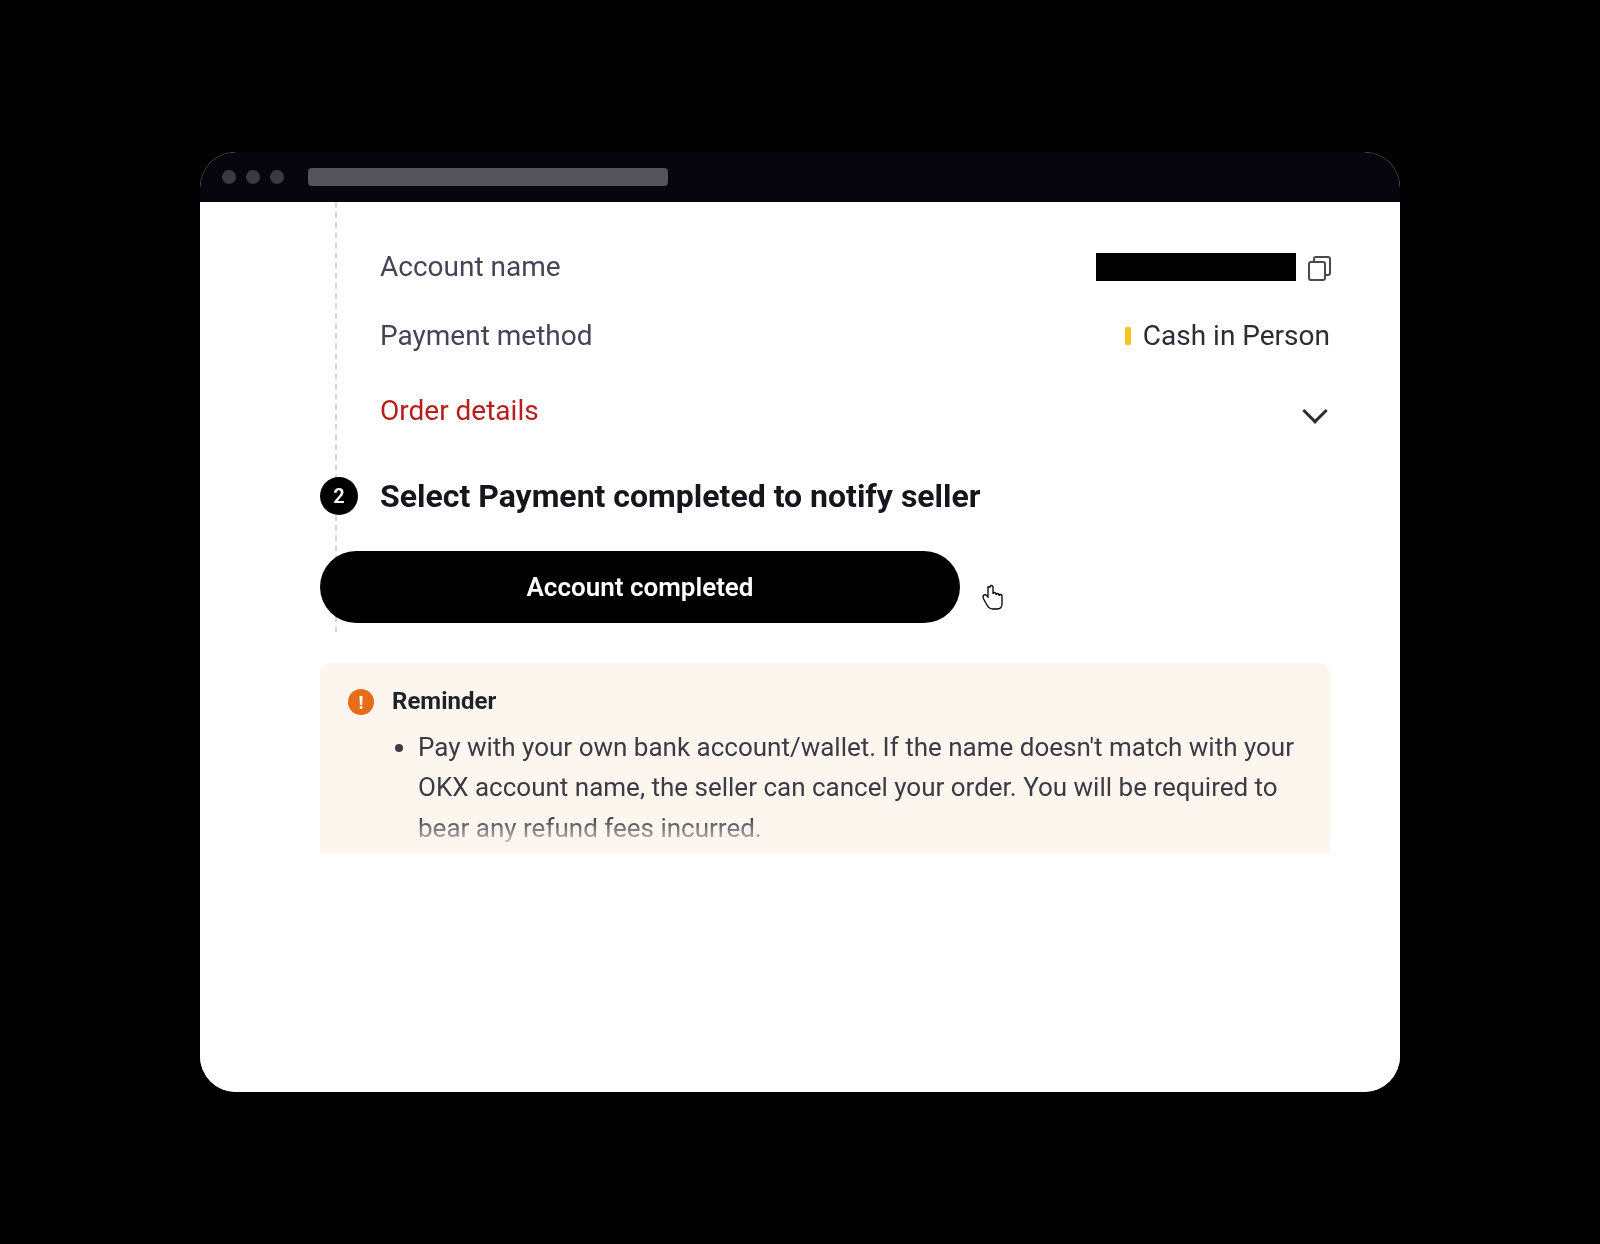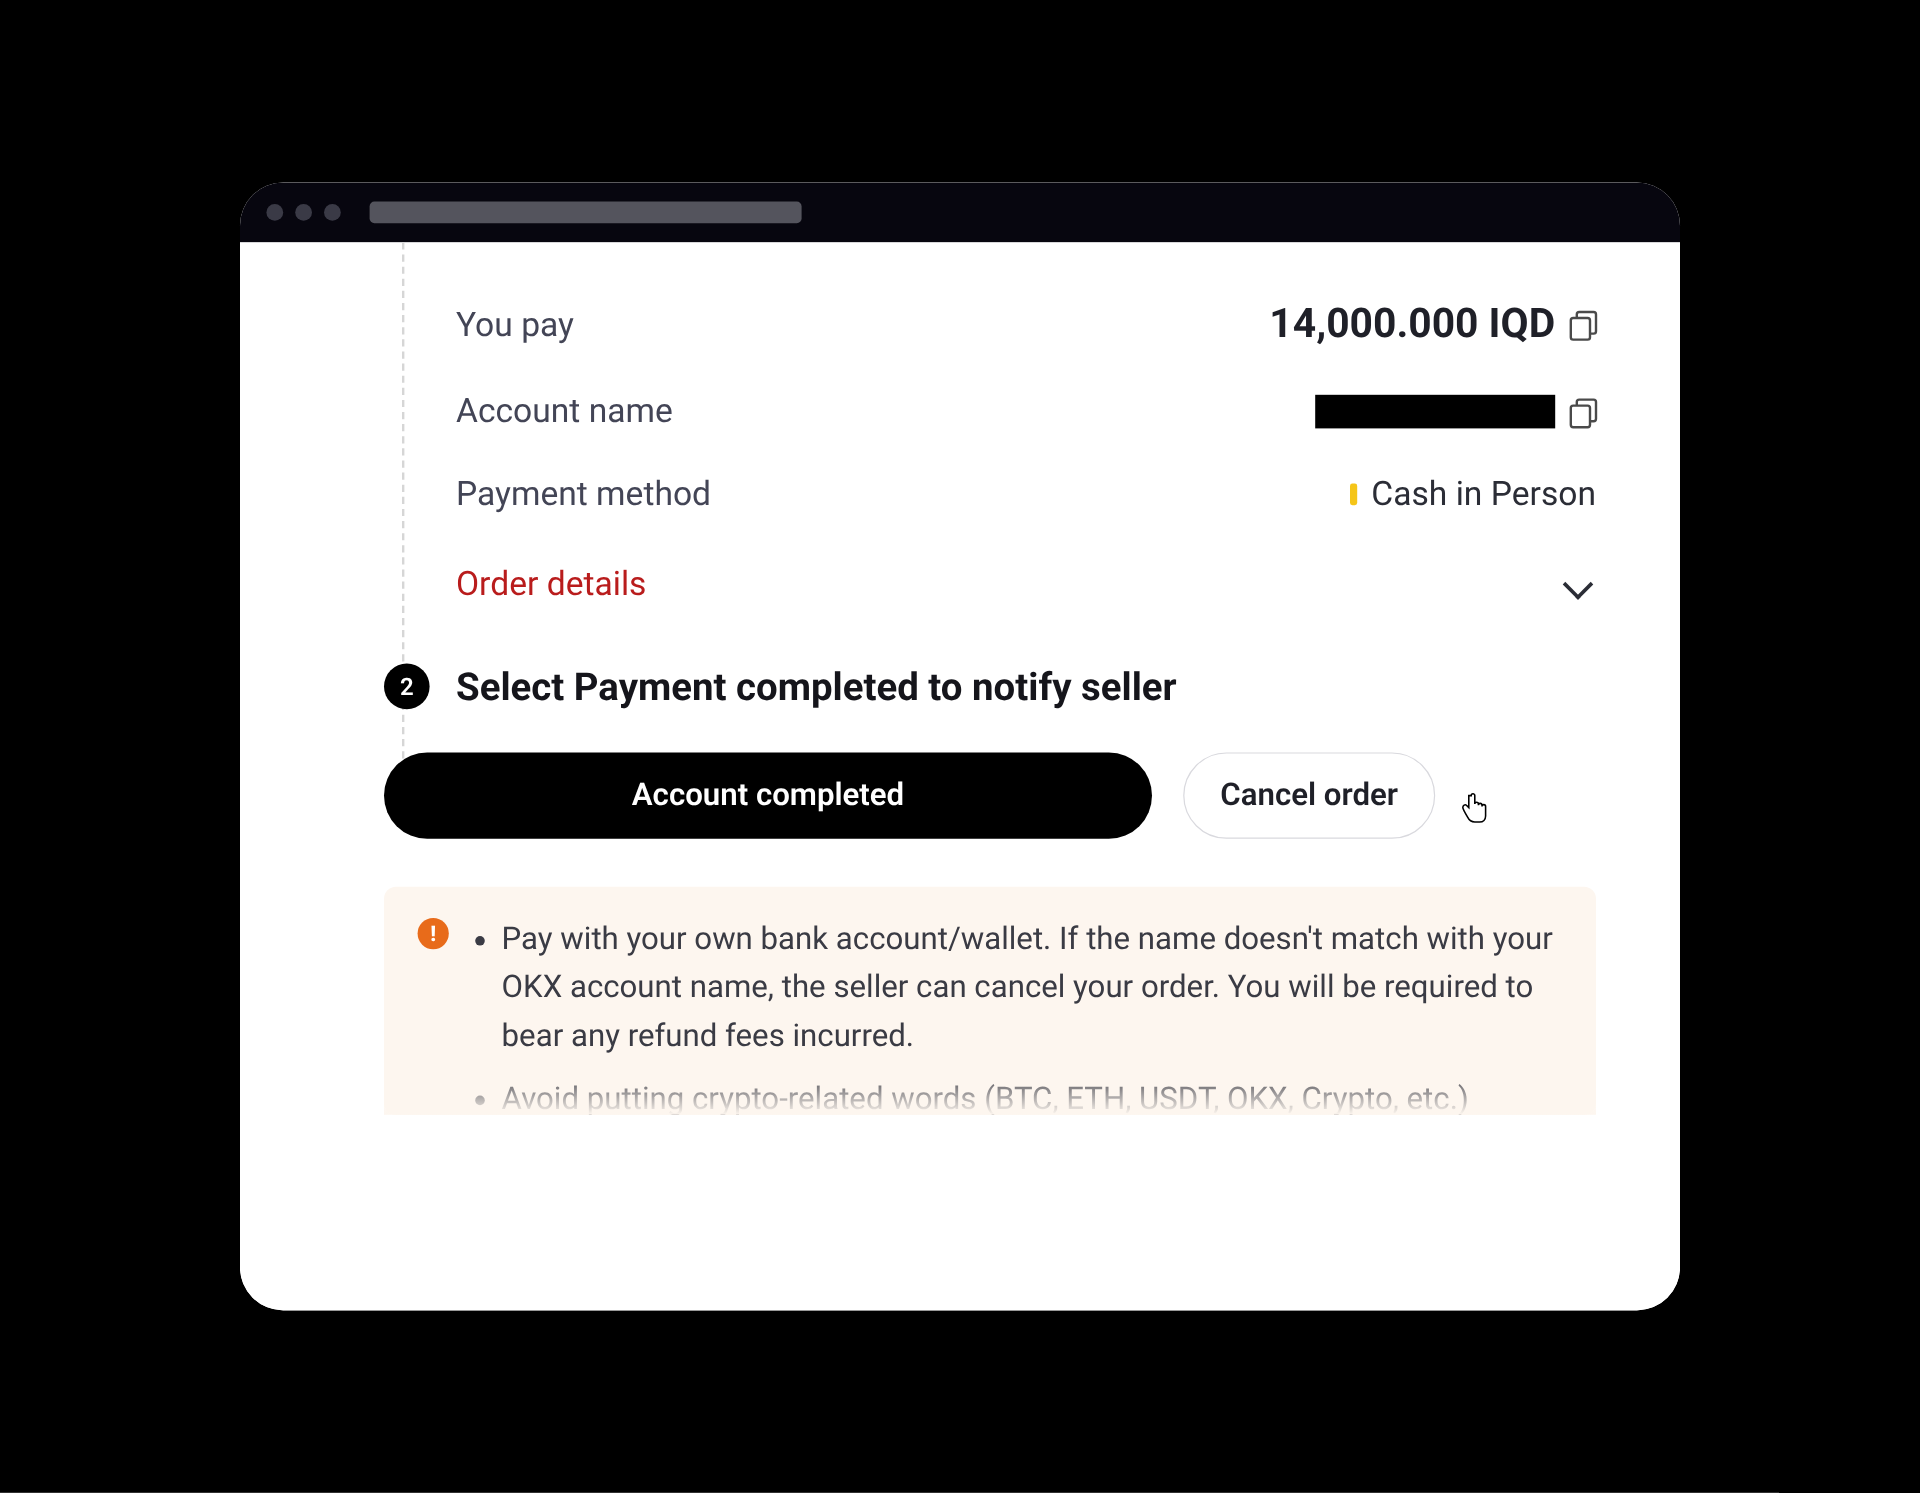--- a/index.html
+++ b/index.html
@@ -238,27 +238,20 @@
     <span class="tl-dot"></span>
     <span class="tl-dot"></span>
     <span class="url-bar"></span>
   </div>
 
   <div class="viewport">
     <div class="content">
 
       <div class="timeline"></div>
 
-      <div class="row">
-        <span class="label">You pay</span>
-        <span class="value big">
-          <span>14,000.000 IQD</span>
-          <span class="copy-icon"></span>
-        </span>
-      </div>
 
       <div class="row">
         <span class="label">Account name</span>
         <span class="value">
           <span class="redacted"></span>
           <span class="copy-icon"></span>
         </span>
       </div>
 
       <div class="row">
@@ -278,33 +271,31 @@
       <div class="step2-wrap">
         <div class="step-head">
           <span class="step-badge">2</span>
           <span class="step-title">Select Payment completed to notify seller</span>
         </div>
 
         <div class="actions">
           <div class="btn btn-primary">
             <span>Account completed</span>
           </div>
-          <div class="btn btn-secondary">
-            <span>Cancel order</span>
-          </div>
           <span class="cursor">
             <svg width="24" height="28" viewBox="0 0 24 28">
               <path d="M8 3 v10 l-2 -2 c-1 -1 -3 0 -3 2 c0 1 1 3 4 8 c1 2 3 4 6 4 h4 c3 0 5 -2 5 -5 v-8 c0 -2 -3 -2 -3 0 v-1 c0 -2 -3 -2 -3 0 v-1 c0 -2 -3 -2 -3 0 V3 c0 -2 -3 -2 -3 0 z" fill="#fff" stroke="#000" stroke-width="1.3"></path>
             </svg>
           </span>
         </div>
 
         <div class="reminder">
           <span class="warn-icon">!</span>
           <div class="reminder-body">
+            <div class="reminder-title">Reminder</div>
             <ul class="reminder-list">
               <li>Pay with your own bank account/wallet. If the name doesn't match with your OKX account name, the seller can cancel your order. You will be required to bear any refund fees incurred.</li>
               <li>Avoid putting crypto-related words (BTC, ETH, USDT, OKX, Crypto, etc.)</li>
             </ul>
           </div>
           <div class="fade-bottom"></div>
         </div>
 
       </div>
 

